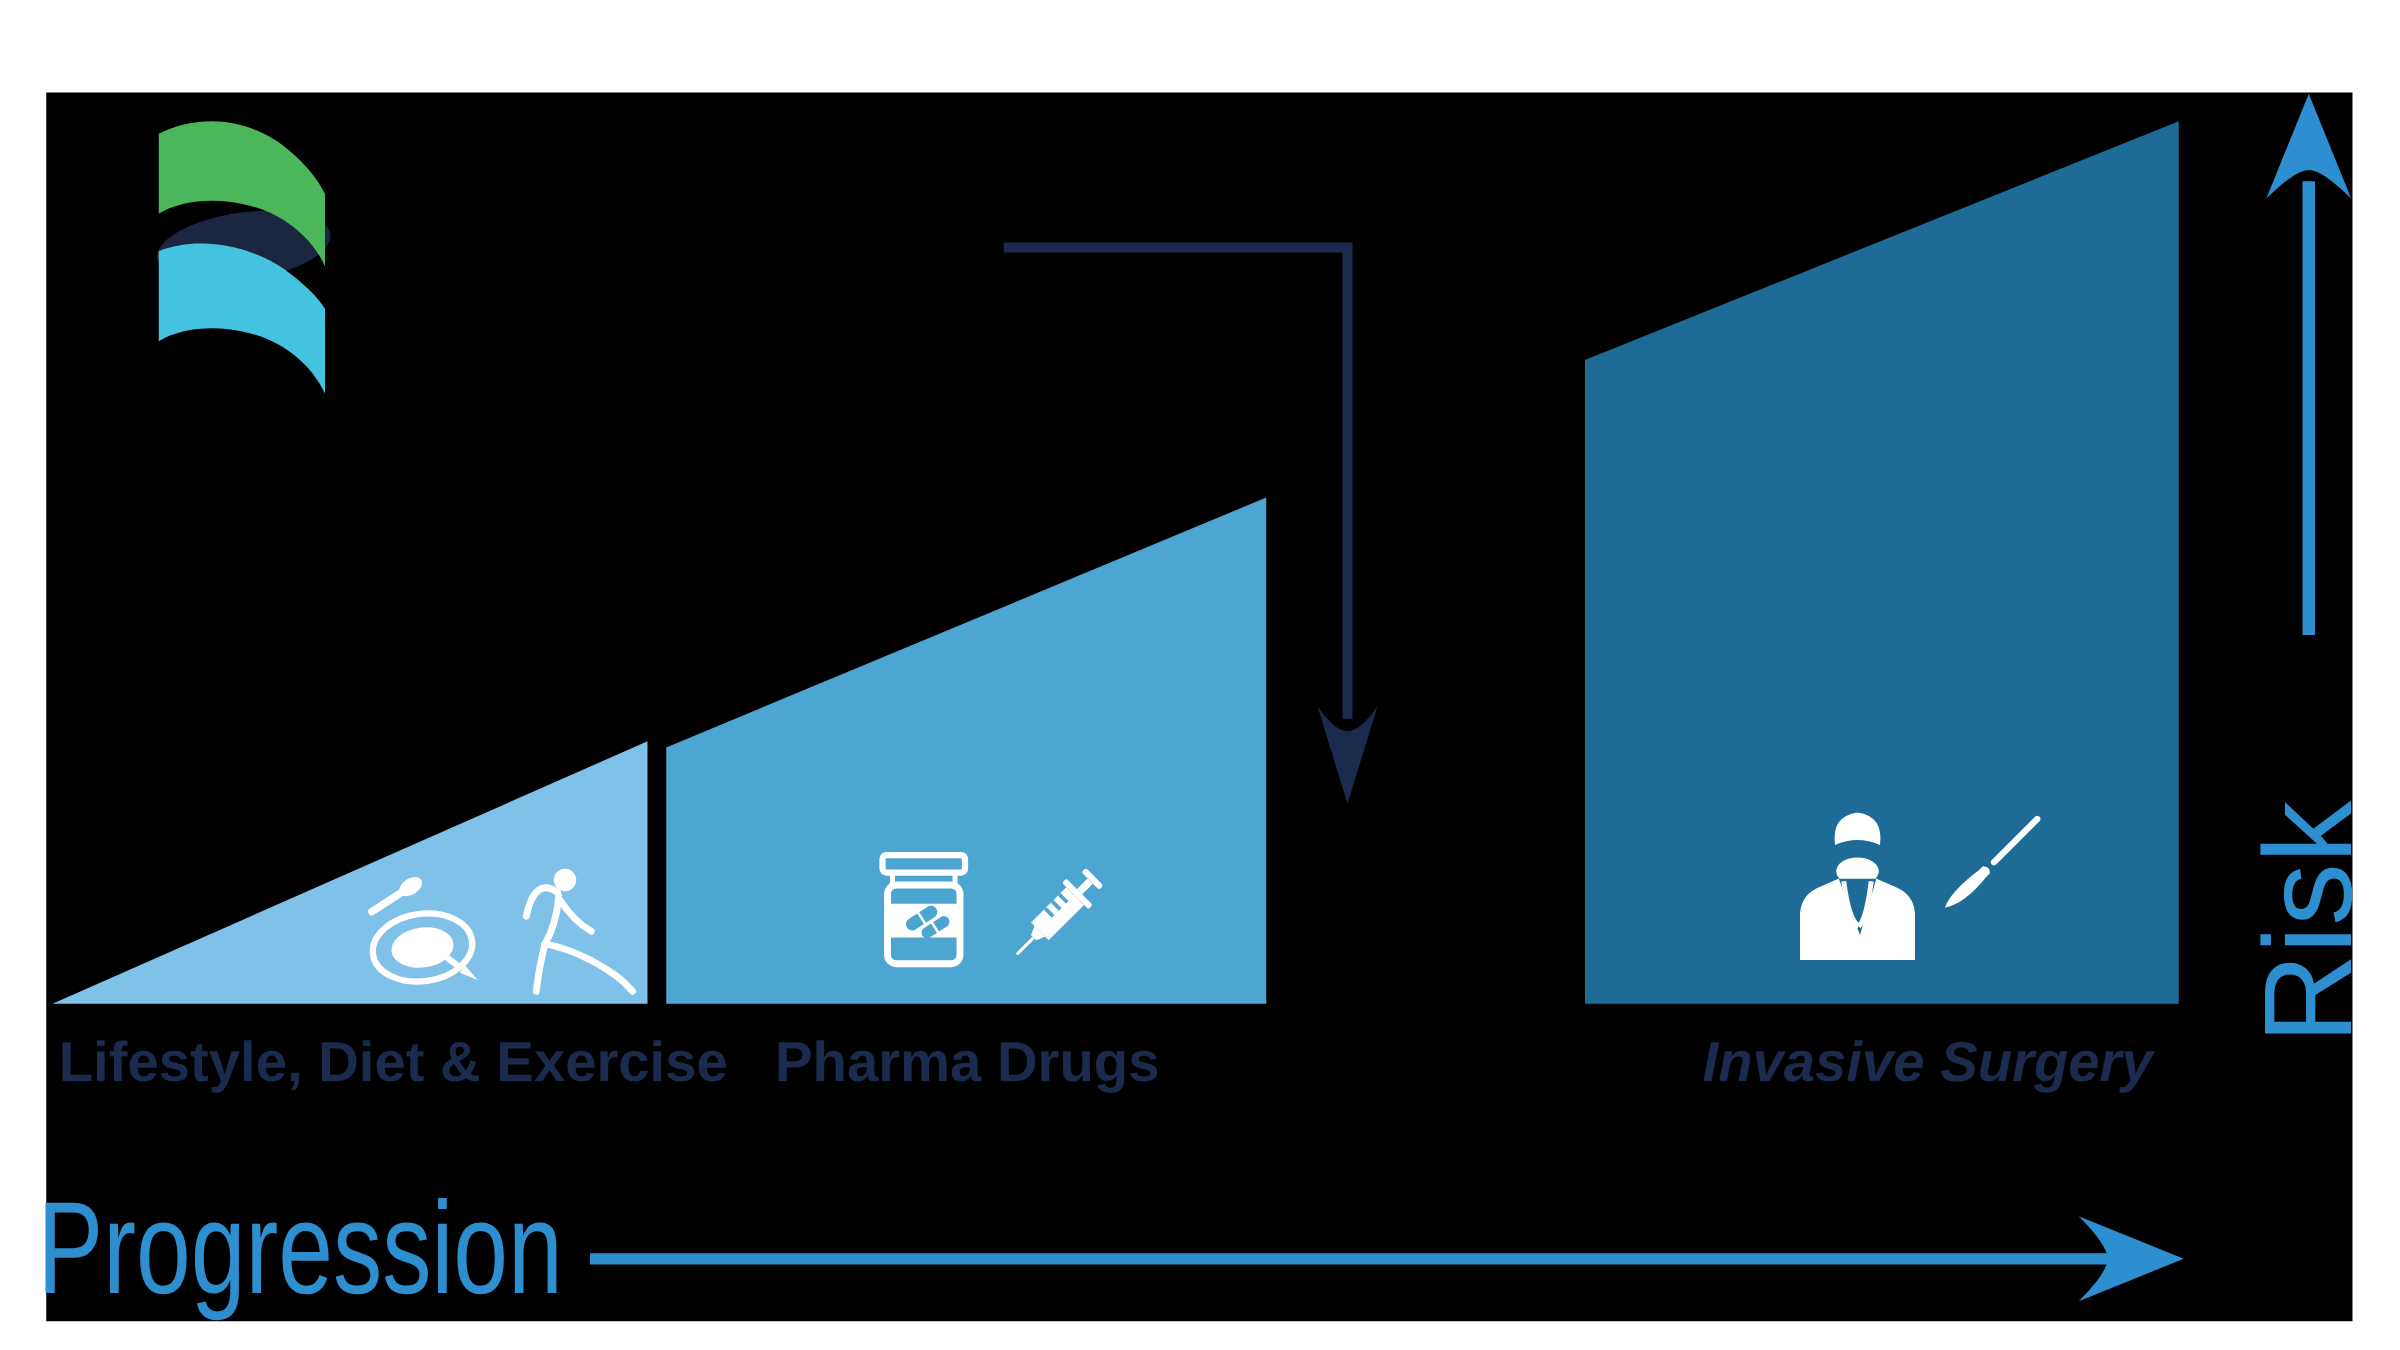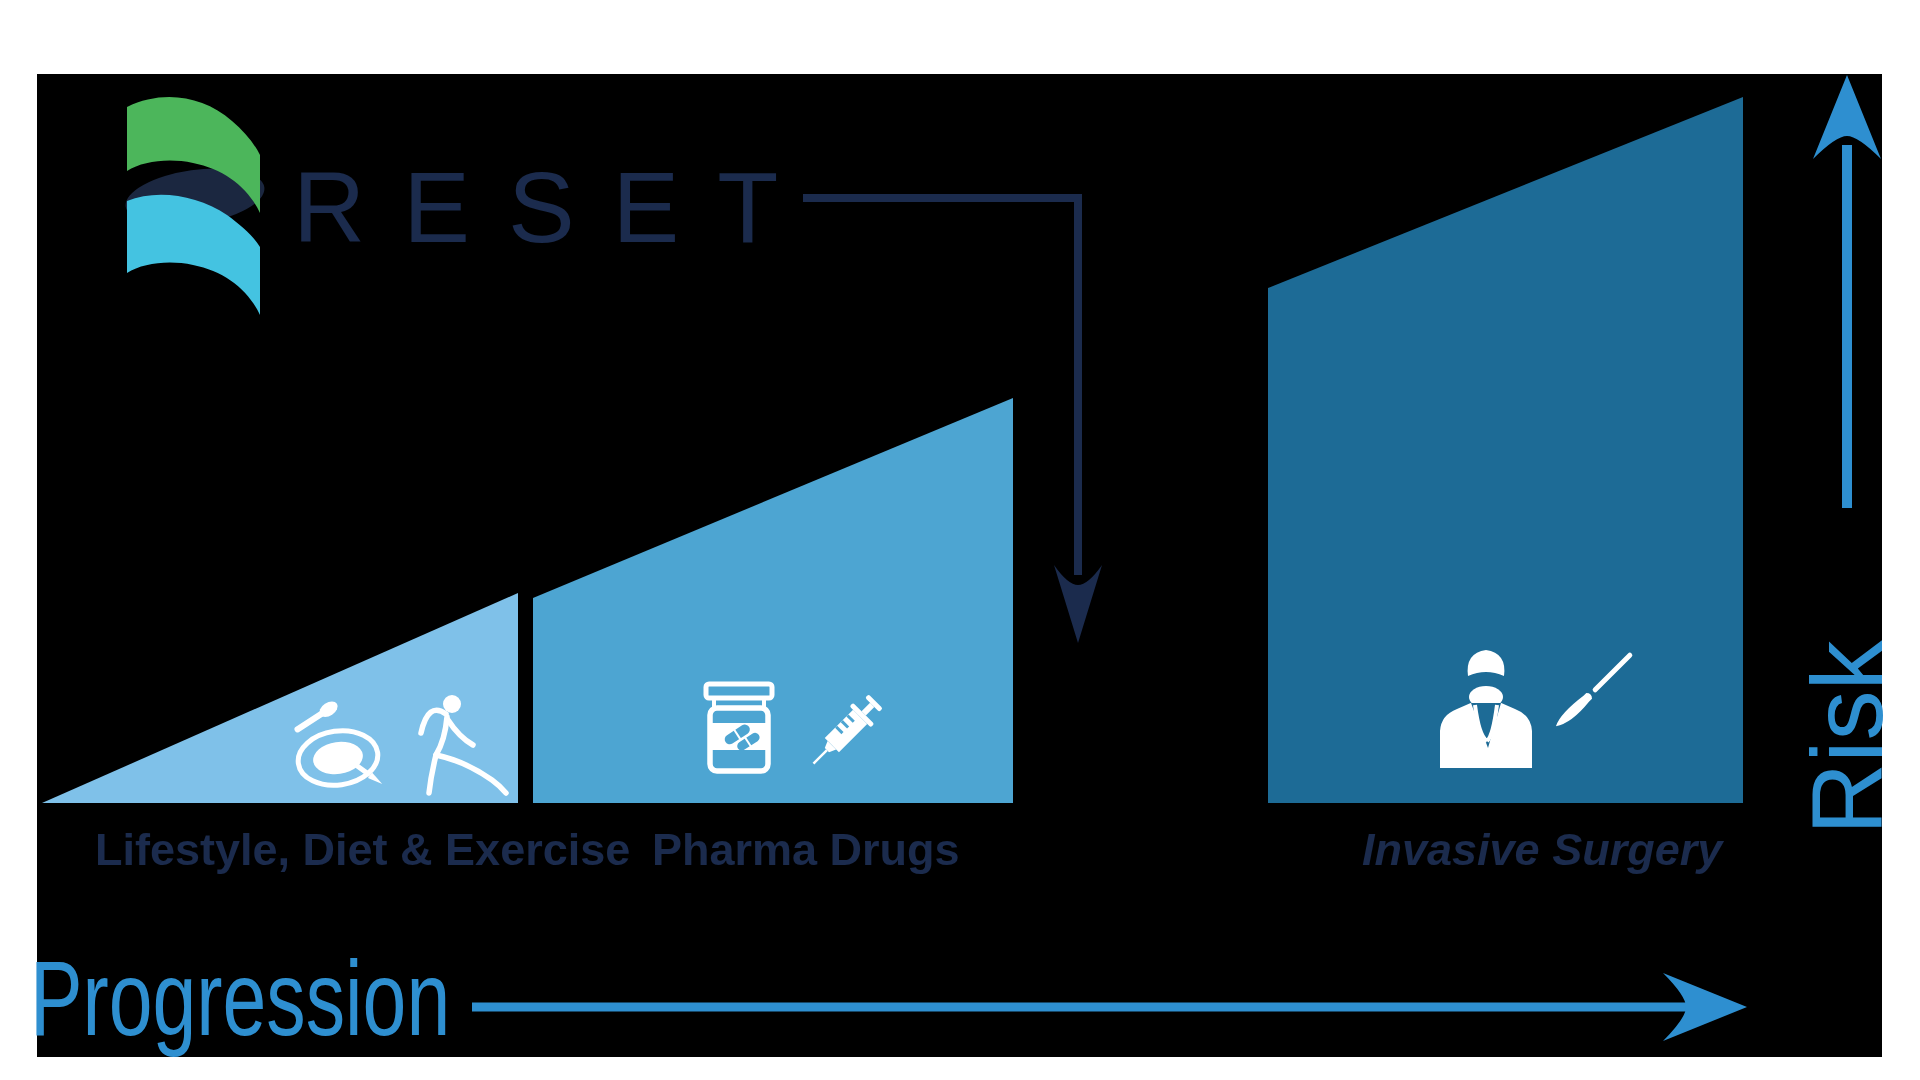--- a/index.html
+++ b/index.html
@@ -26,22 +26,22 @@
   }
   svg.layer{position:absolute;left:0;top:0;}
   .reset-wordmark{
     position:absolute;left:293px;top:157px;font-size:100px;line-height:1;
     font-weight:400;letter-spacing:38px;color:var(--navy);white-space:nowrap;
   }
   .stage-label{
     position:absolute;top:824px;font-size:45px;line-height:1.15;font-weight:700;
     color:var(--navy);white-space:nowrap;
   }
-  .stage-label.s1{left:47px;margin-left:48px;}
-  .stage-label.s2{left:652px;text-align:center;}
+  .stage-label.s1{left:47px;}
+  .stage-label.s2{left:620px;text-align:center;}
   .stage-label.s3{left:1362px;font-style:italic;}
   .progression-label{
     position:absolute;left:30px;top:946px;font-size:105px;line-height:1;
     font-weight:400;color:var(--accent_blue);white-space:nowrap;
     transform:scaleX(0.75);transform-origin:left top;
   }
   .risk-label{
     position:absolute;left:1797px;top:835px;font-size:100px;line-height:1;
     font-weight:400;color:var(--accent_blue);white-space:nowrap;
     transform:rotate(-90deg);transform-origin:0 0;
@@ -140,21 +140,20 @@
       <polygon points="1471,703 1501,703 1488,748" class="fill-w3"></polygon>
       <path d="M1475,705 Q1479,736 1487,741 M1497,705 Q1493,736 1487,741" fill="none" class="stroke-white" stroke-width="4"></path>
       <ellipse cx="1496" cy="744" rx="6" ry="8" class="fill-white"></ellipse>
     </g>
     <g transform="translate(1633,652) rotate(45)">
       <rect x="-2.5" y="2" width="5" height="54" rx="2.5" class="fill-white"></rect>
       <path d="M-4,62 Q0,58 4,62 L4,66 Q7,94 -2,107 Q-8,95 -4,66 Z" class="fill-white"></path>
     </g>
   </svg>
 
-  <div class="reset-wordmark">RESET</div>
 
   <div class="stage-label s1">Lifestyle, Diet &amp; Exercise</div>
   <div class="stage-label s2">Pharma Drugs</div>
   <div class="stage-label s3">Invasive Surgery</div>
 
   <div class="progression-label">Progression</div>
   <div class="risk-label">Risk</div>
 </div>
 
 </body></html>

